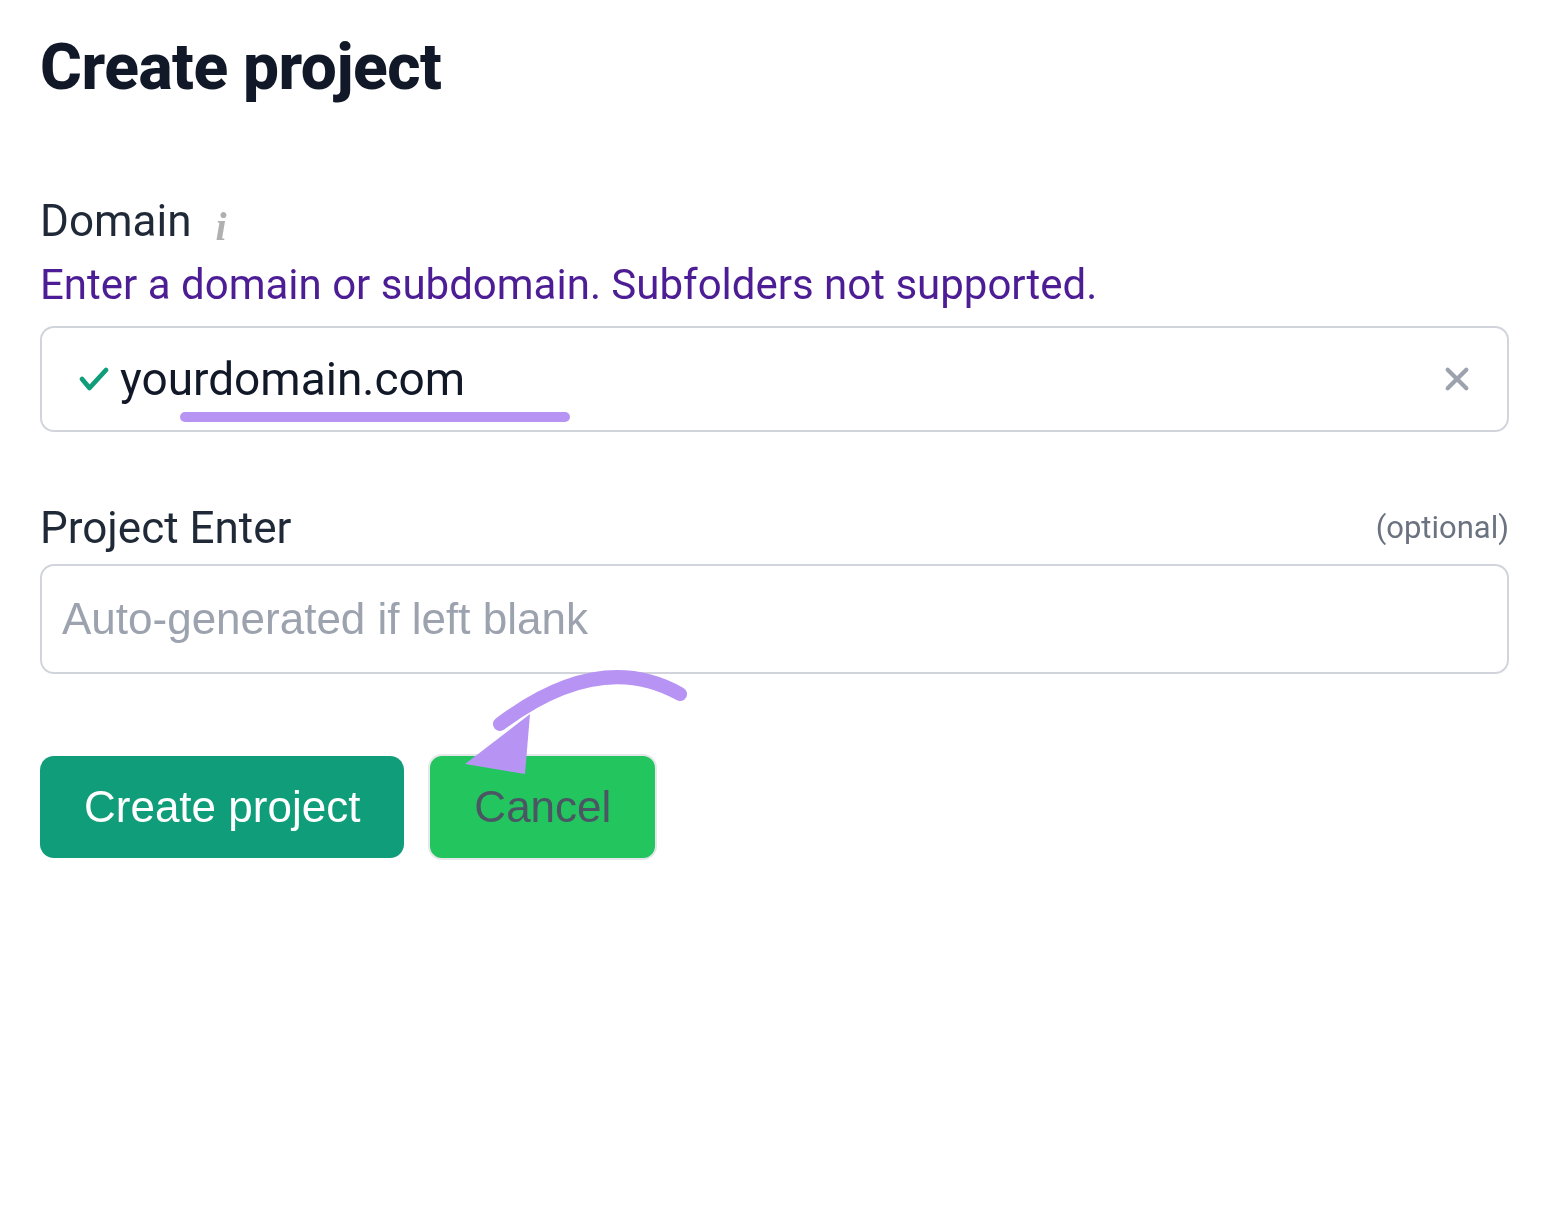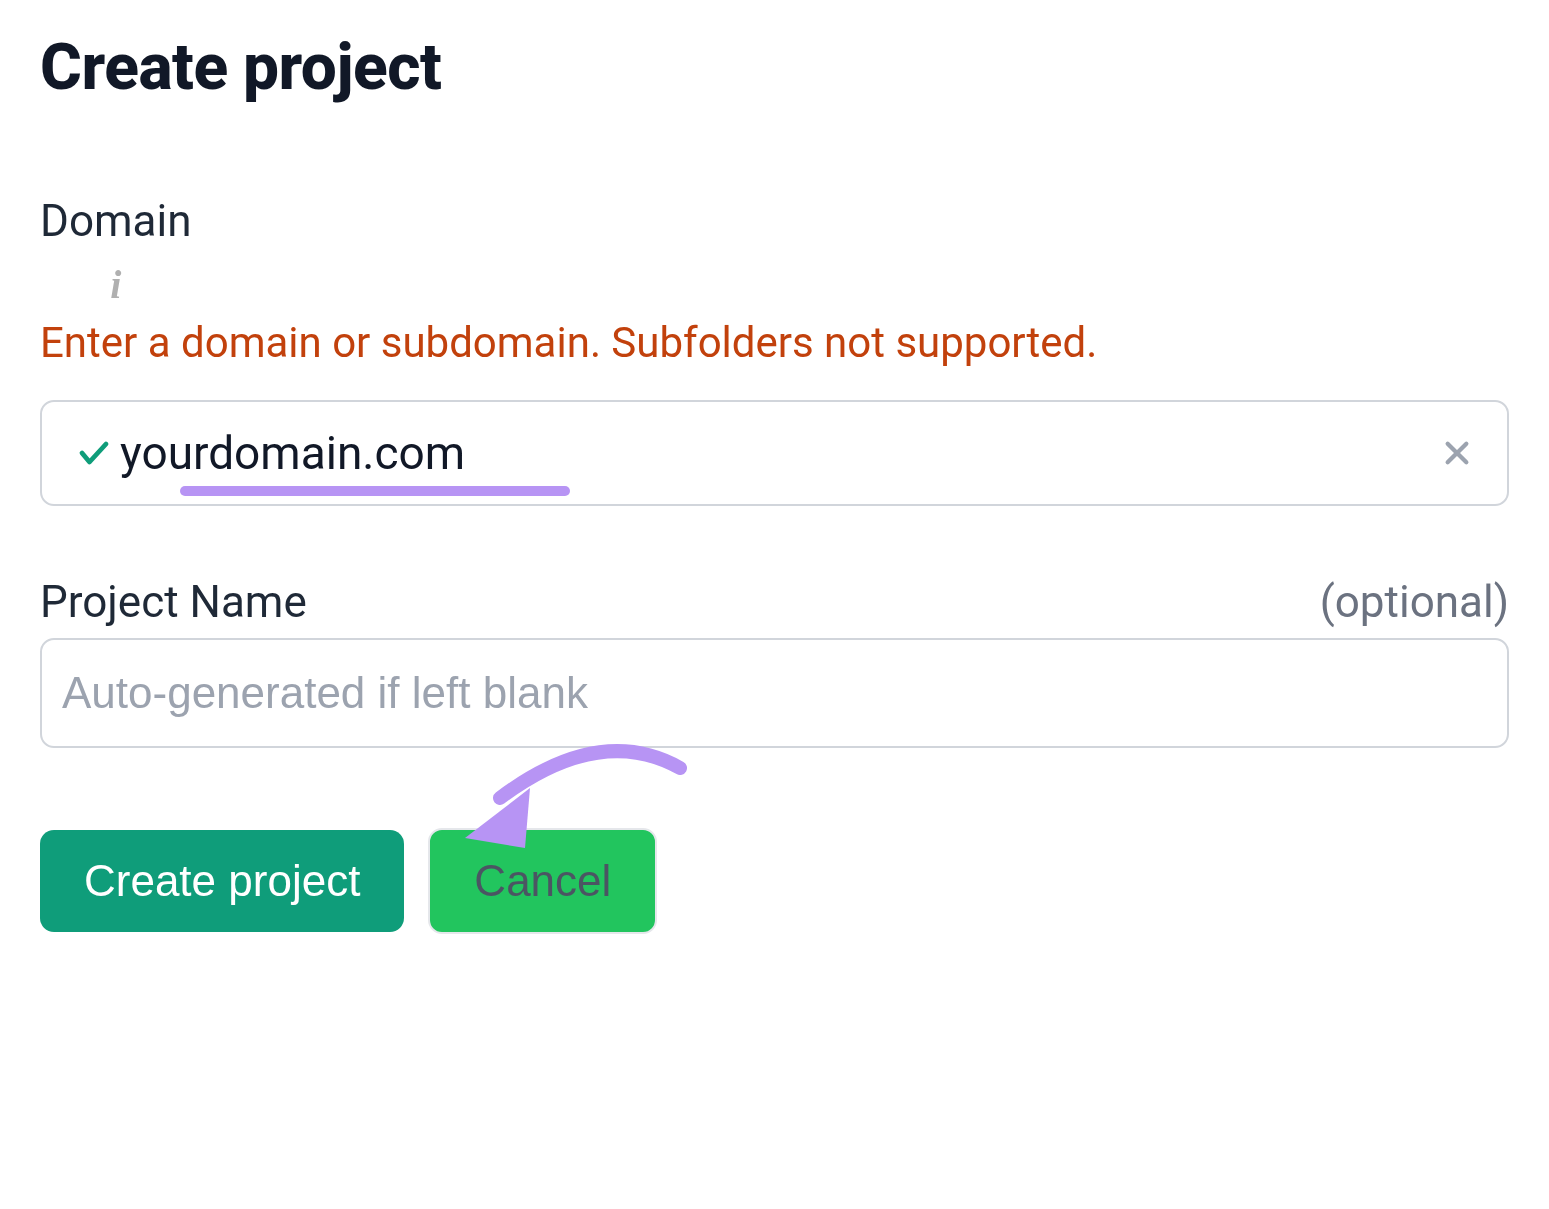--- a/index.html
+++ b/index.html
@@ -22,45 +22,44 @@
     margin-bottom: 70px;
   }
   .label-row {
     display: flex;
     align-items: center;
     justify-content: space-between;
     margin-bottom: 10px;
   }
   .label-left {
     display: flex;
-    align-items: center;
-    gap: 18px;
-    flex-direction: column;
+    align-items: flex-end;
+    gap: 24px;
   }
   .label {
     font-size: 44px;
     font-weight: 400;
     color: #1f2937;
   }
   .info-icon {
     font-family: Georgia, "Times New Roman", serif;
     font-style: italic;
     font-weight: 700;
     font-size: 40px;
     color: #b0b0b0;
     line-height: 1;
   }
   .optional-tag {
-    font-size: 44px;
+    font-size: 31px;
     color: #6b7280;
   }
   .hint {
     font-size: 42px;
-    color: #c2410c;
-    margin-bottom: 28px;
+    color: #4c1d95;
+    margin-bottom: 12px;
     line-height: 1.35;
   }
   .input-wrap {
     position: relative;
     width: 100%;
   }
   .input-box {
     display: flex;
     align-items: center;
     width: 100%;
@@ -178,21 +177,21 @@
         </svg>
       </span>
     </div>
     <div class="underline-annot"></div>
   </div>
 </div>
 
 <div class="field-group">
   <div class="label-row">
     <div class="label-left">
-      <span class="label">Project Name</span>
+      <span class="label">Project Enter</span>
     </div>
     <span class="optional-tag">(optional)</span>
   </div>
   <input type="text" class="text-input" placeholder="Auto-generated if left blank" style="">
 </div>
 
 <div class="buttons-row">
   <div class="arrow-annot">
     <svg viewBox="0 0 260 150">
       <path d="M 240 40 Q 160 -5 60 70" stroke="#b794f4" stroke-width="14" fill="none" stroke-linecap="round"></path>

